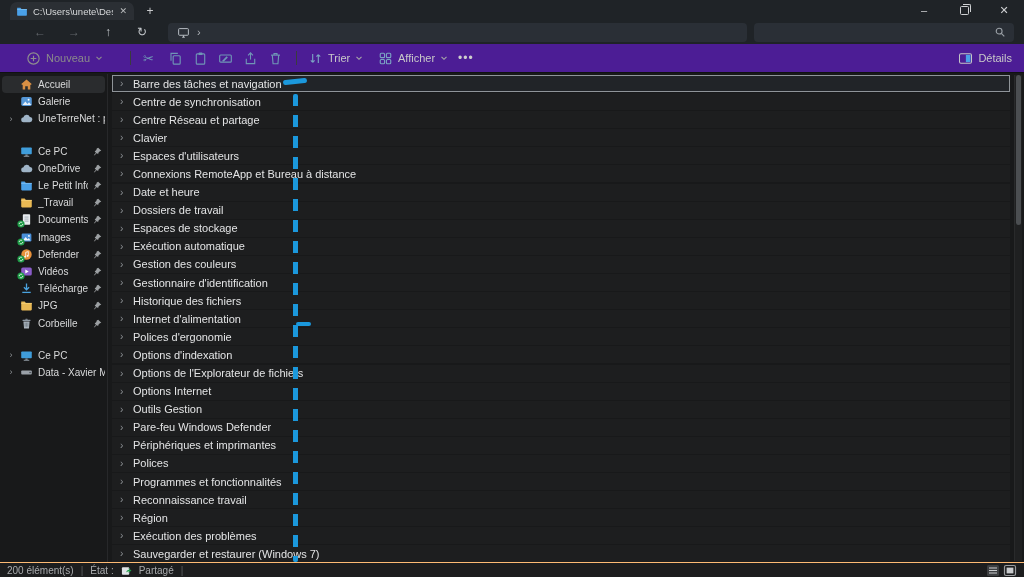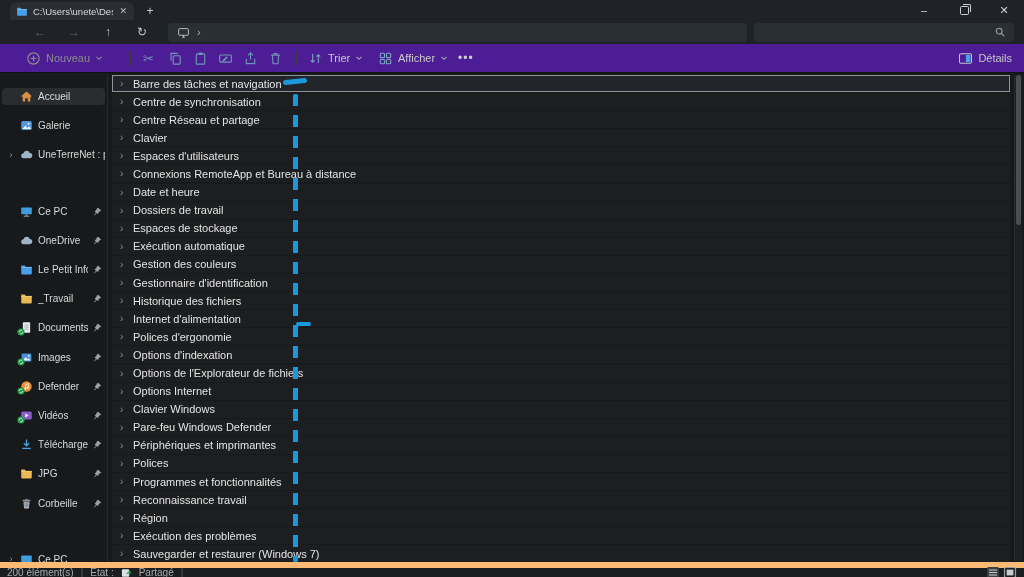--- a/index.html
+++ b/index.html
@@ -40,21 +40,21 @@
   .tb .lbl{font-size:11px}
   .tb.disabled{color:#8b8b8b}
   .tb-sep{position:absolute;top:7px;width:1px;height:14px;background:#3a3c3e}
   .tb-ico{width:15px;height:15px}
   .caret{width:8px;height:8px}
   .more-dots{font-size:12px;letter-spacing:1px;color:#cdcdcd}
 
   
   .sidebar{position:absolute;left:0;top:74px;width:108px;bottom:15px;background:#18191a;
            border-right:1px solid #27282a;box-sizing:border-box;padding-top:2px;overflow:hidden}
-  .side-item{height:17.2px;display:flex;align-items:center;gap:5px;padding-left:5px;border-radius:4px;margin:12px 2px}
+  .side-item{height:17.2px;display:flex;align-items:center;gap:5px;padding-left:5px;border-radius:4px;margin:0 2px}
   .side-item.active{background:#2a2c2e}
   .side-chevron{width:8px;flex:0 0 auto;color:#909498;font-size:9px;text-align:center}
   .side-icon{width:13px;height:13px;flex:0 0 auto;position:relative}
   .side-icon .badge{position:absolute;left:-3px;bottom:-2px;width:8px;height:8px}
   .side-label{flex:1;font-size:10px;color:#d9dadb;white-space:nowrap;overflow:hidden}
   .side-pin{width:9px;height:9px;margin-right:3px;flex:0 0 auto;opacity:.85}
   .side-gap{height:15px}
 
   
   .content{position:absolute;left:109px;top:74px;right:0;bottom:15px;background:#18191a;overflow:hidden}
@@ -70,21 +70,21 @@
        background:repeating-linear-gradient(180deg,var(--accent) 0 12px,transparent 12px 21px)}
   .annot-h1{position:absolute;left:174px;top:5px;width:24px;height:5px;background:var(--accent);
        border-radius:2.5px;transform:rotate(-6deg)}
   .annot-h2{position:absolute;left:187px;top:248px;width:15px;height:4px;background:var(--accent);border-radius:2px}
 
   
   .scrollbar{position:absolute;right:2px;top:1px;width:7px;bottom:1px;background:#1f2021;border-left:1px solid #292a2b}
   .scroll-thumb{position:absolute;left:1px;right:1px;top:0;height:150px;background:#4b4e51;border-radius:3px}
 
   
-  .statusbar{position:absolute;left:0;right:0;bottom:0;height:15px;background:#1c1d1e;border-top:6px solid #fdba74;
+  .statusbar{position:absolute;left:0;right:0;bottom:0;height:15px;background:#1c1d1e;border-top:1px solid #fdba74;
        display:flex;align-items:center;gap:7px;padding:0 7px;box-sizing:border-box;font-size:10px;color:#a9abad}
   .status-sep{color:#5b5d5f}
   .share-ico{width:11px;height:11px}
   .status-right{margin-left:auto;display:flex;gap:3px;align-items:center}
   .view-ico{width:14px;height:13px}
 </style>
 </head>
 <body>
 
 <div class="titlebar">
@@ -558,21 +558,21 @@
       <div class="row">
         <span class="row-chevron">›</span>
         <span class="row-label">Options de l'Explorateur de fichiers</span>
       </div>
       <div class="row">
         <span class="row-chevron">›</span>
         <span class="row-label">Options Internet</span>
       </div>
       <div class="row">
         <span class="row-chevron">›</span>
-        <span class="row-label">Clavier Windows</span>
+        <span class="row-label">Outils Gestion</span>
       </div>
       <div class="row">
         <span class="row-chevron">›</span>
         <span class="row-label">Pare-feu Windows Defender</span>
       </div>
       <div class="row">
         <span class="row-chevron">›</span>
         <span class="row-label">Périphériques et imprimantes</span>
       </div>
       <div class="row">

